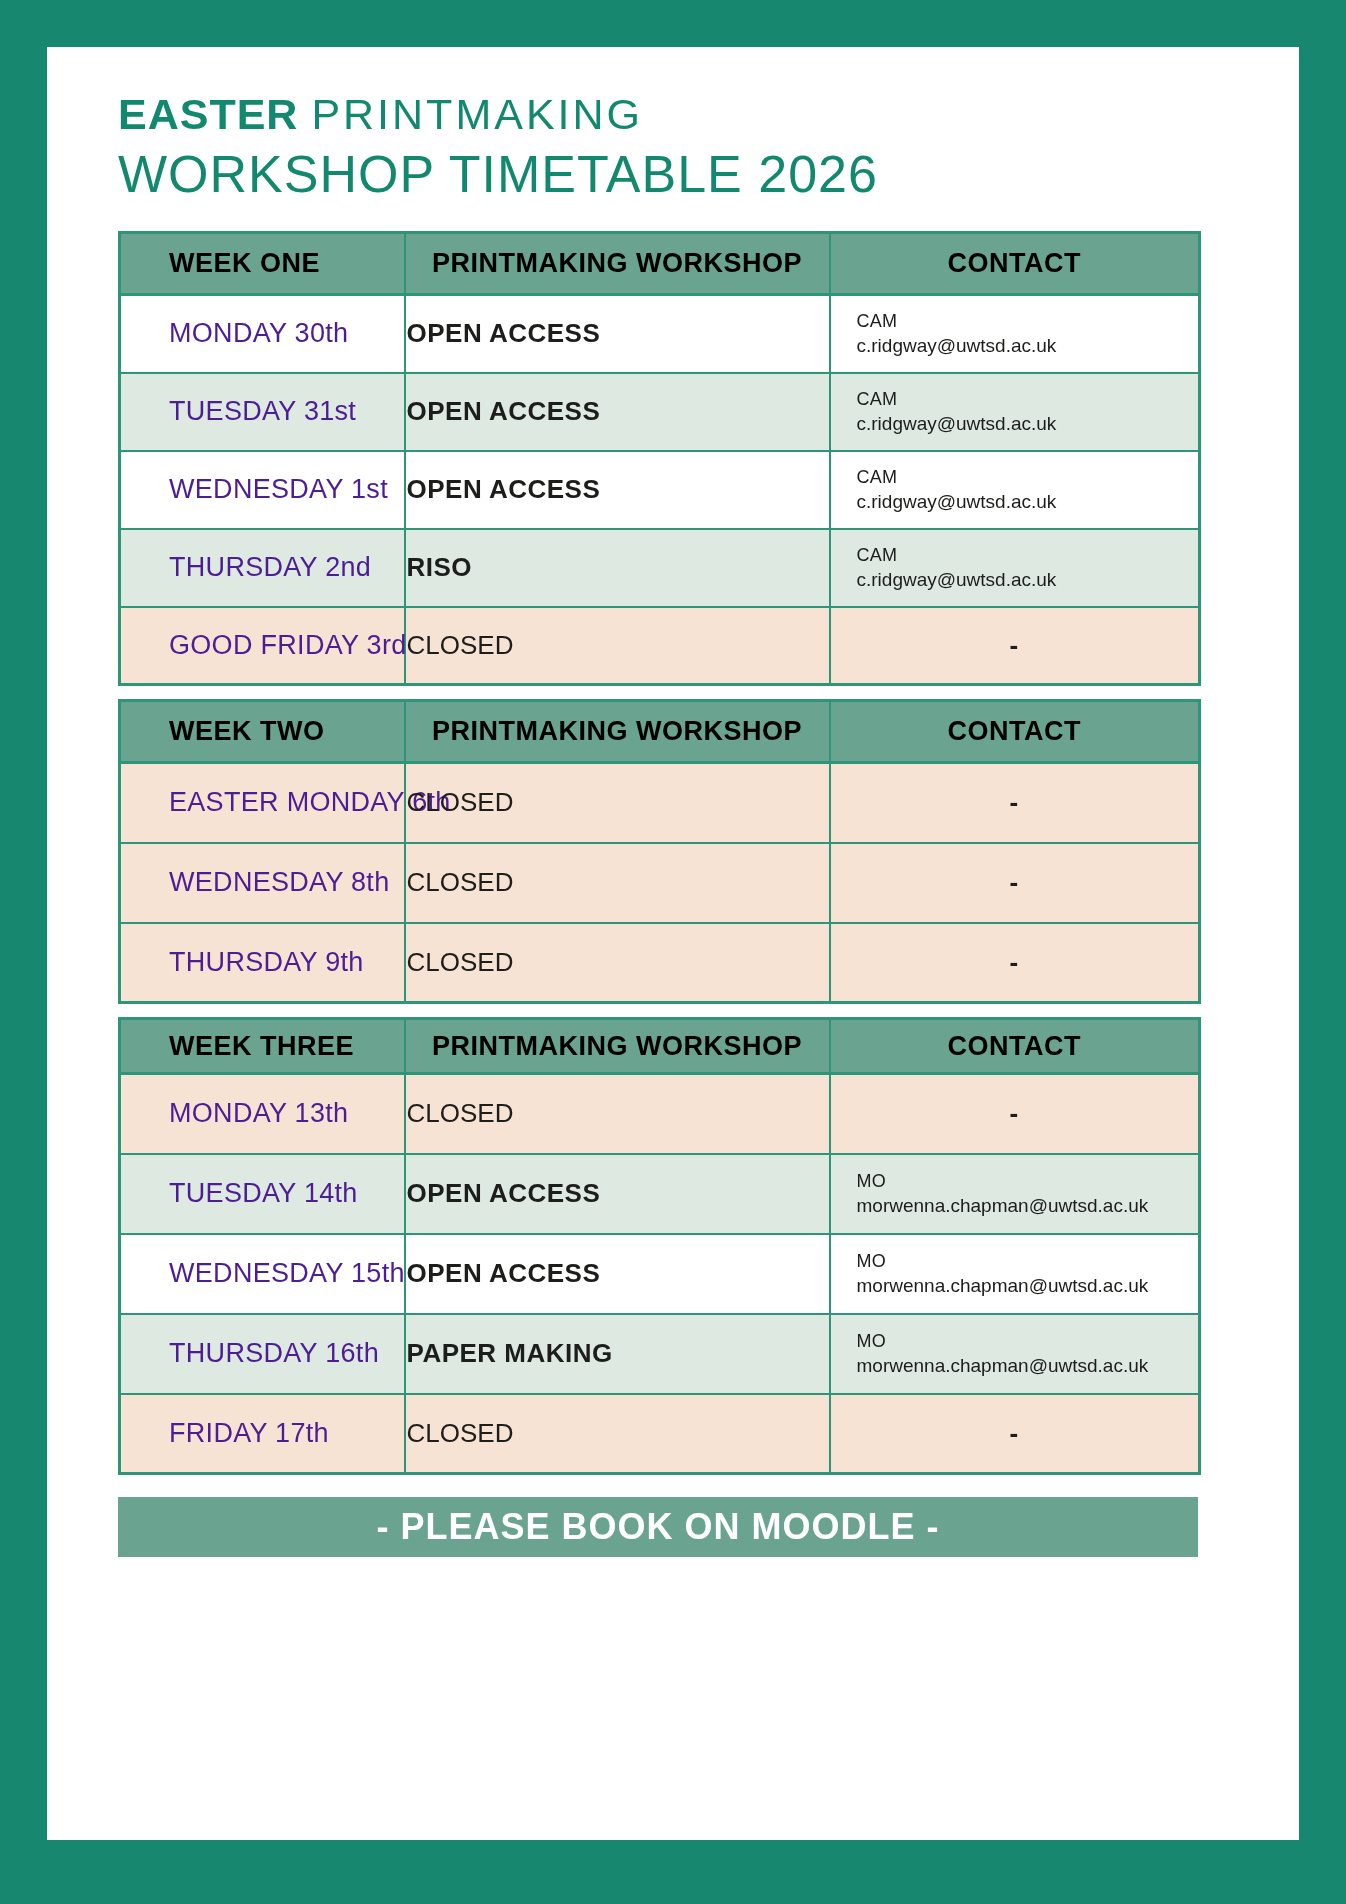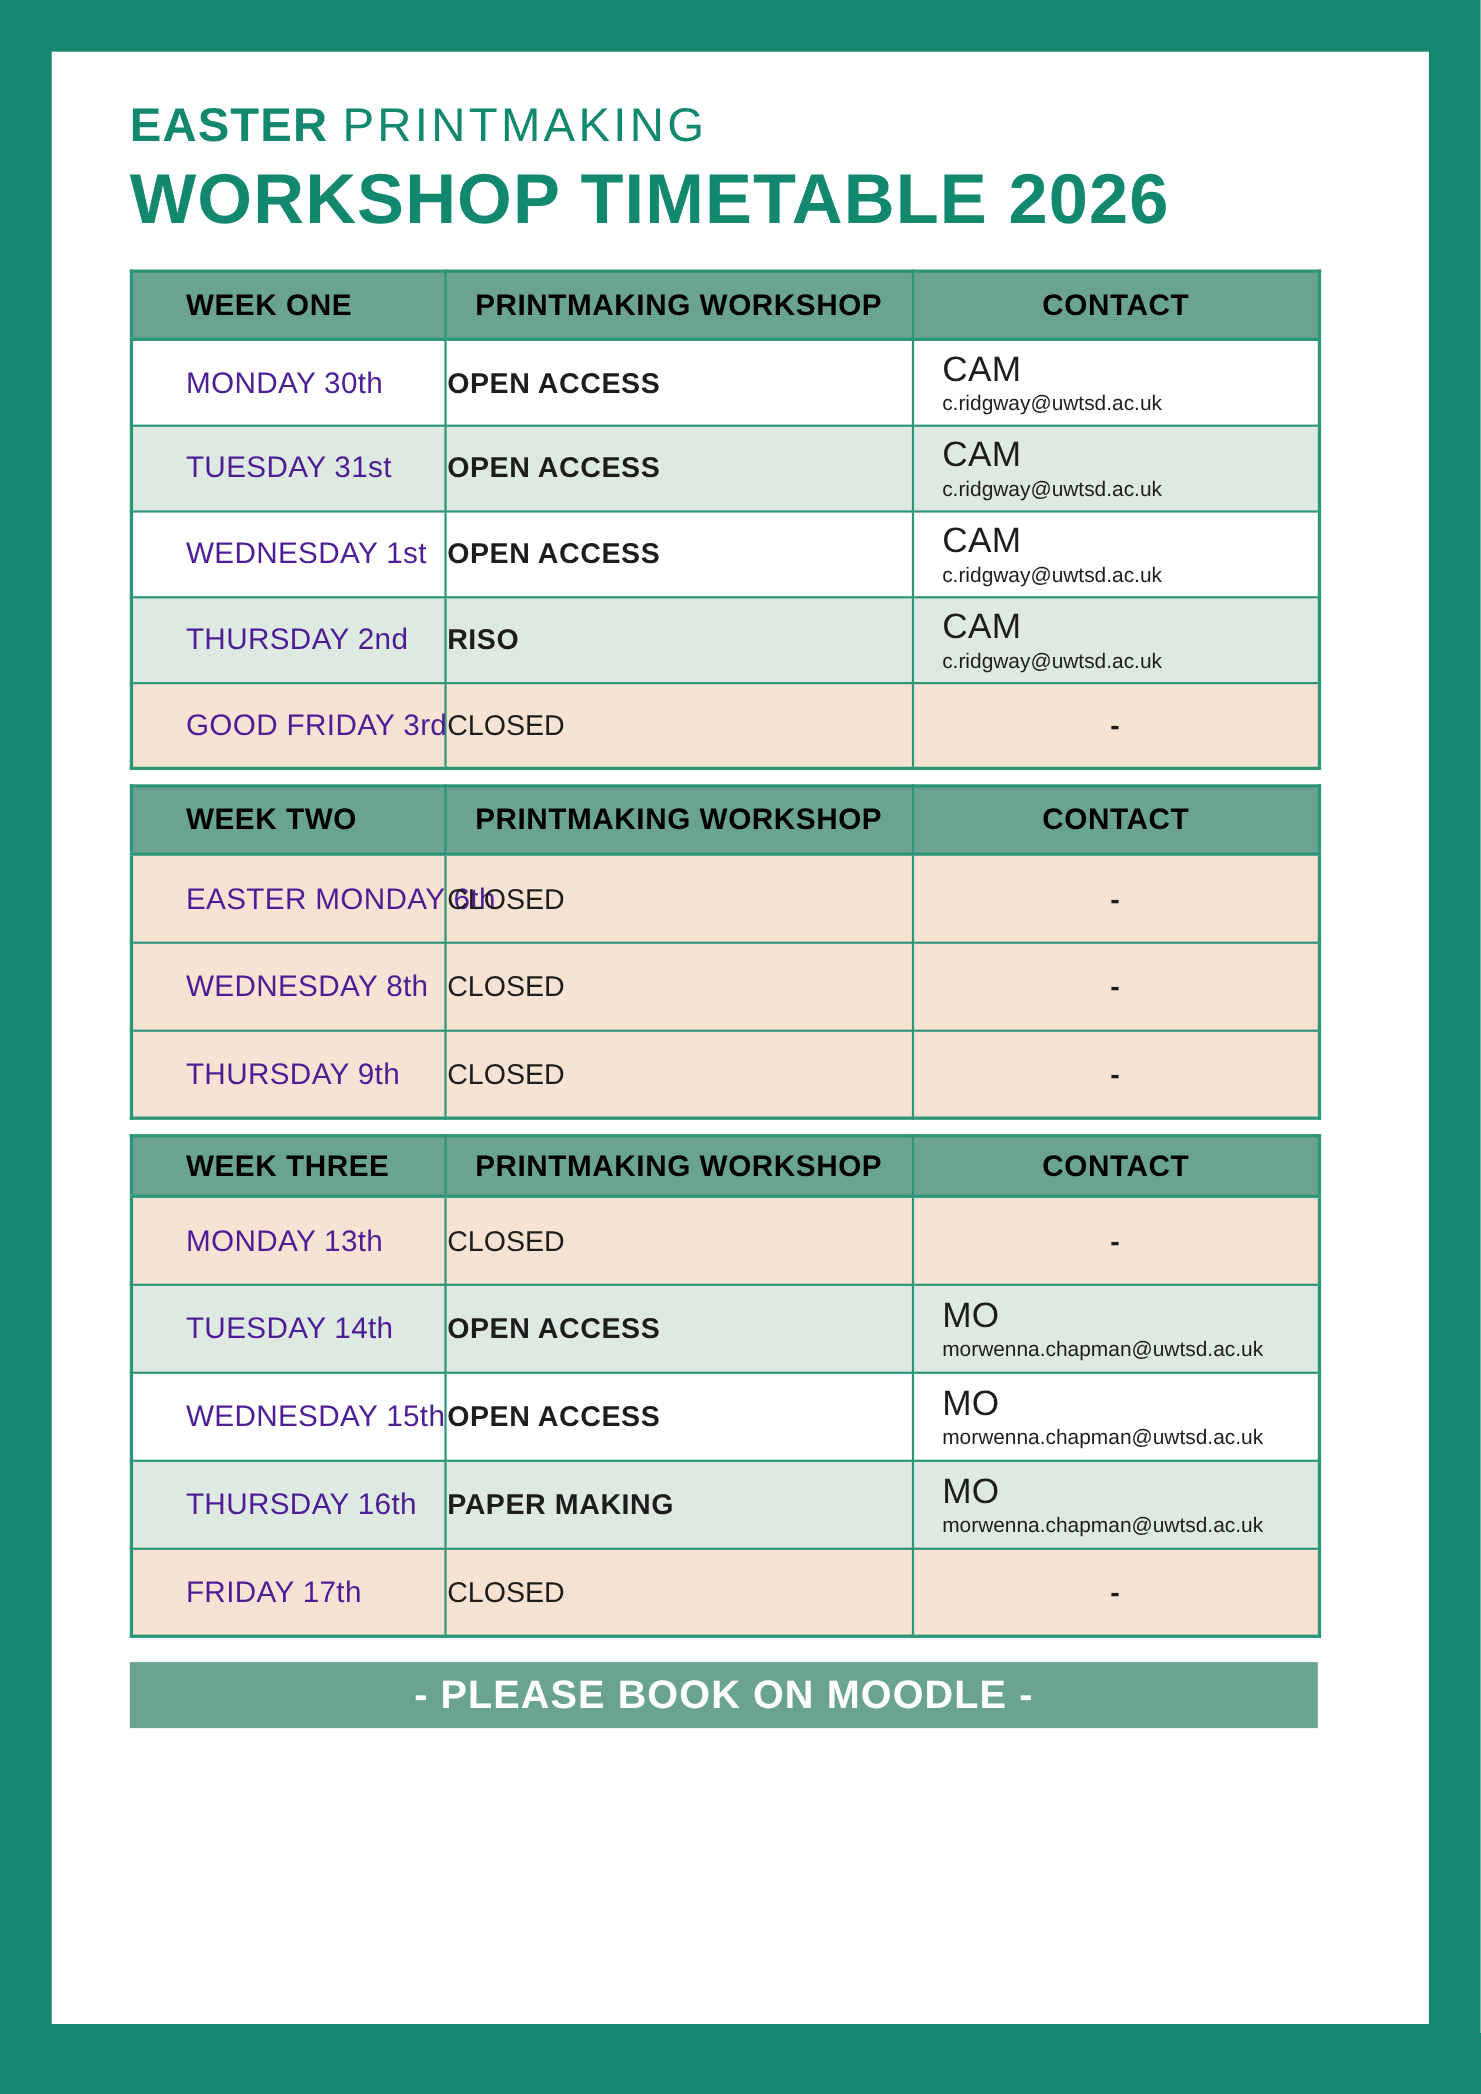--- a/index.html
+++ b/index.html
@@ -15,21 +15,21 @@
     width:1252px;height:1793px;
     background:#FFFFFF;
     overflow:hidden;
   }
   .content{padding:42px 0 0 71px;width:1080px;}
 
   
   .title{margin:0;color:#12886F;line-height:1.18;}
   .title .line1{font-size:43px;font-weight:800;letter-spacing:1px;display:block;}
   .title .line1 .light{font-weight:400;letter-spacing:3px;}
-  .title .line2{font-size:64px;font-weight:700;letter-spacing:1px;display:block;margin-top:4px;}
+  .title .line2{font-size:52px;font-weight:400;letter-spacing:1px;display:block;margin-top:4px;}
 
   
   table{
     border-collapse:collapse;table-layout:fixed;
     width:1080px;
     border:3px solid #2E9678;
   }
   .tbl-1{margin-top:26px;}
   .tbl-2,.tbl-3{margin-top:13px;}
   th,td{border:2px solid #2E9678;vertical-align:middle;}
@@ -47,21 +47,21 @@
   .tbl-2 tbody tr.row-tall{height:104px;}
   .tbl-2 tbody tr.row-tall td{padding-bottom:24px;}
 
   td.day{
     text-align:left;padding-left:48px;
     font-size:27px;color:#4c1d95;letter-spacing:.3px;white-space:nowrap;
   }
   td.workshop{font-size:26px;color:#1D1D1B;}
   td.workshop.bold{font-weight:700;letter-spacing:.5px;}
   td.contact{text-align:left;padding-left:26px;color:#1D1D1B;}
-  td.contact .contact-name{display:block;font-size:32px;letter-spacing:.3px;}
+  td.contact .contact-name{display:block;font-size:18px;letter-spacing:.3px;}
   td.contact .contact-email{display:block;font-size:19px;margin-top:3px;}
   td.contact.dash{text-align:center;padding-left:0;font-size:26px;font-weight:700;}
 
   tr.white td{background:#FFFFFF;}
   tr.green td{background:#DEE9E2;}
   tr.peach td{background:#F7E3D3;}
 
   
   .banner{
     margin-top:22px;width:1080px;height:60px;

